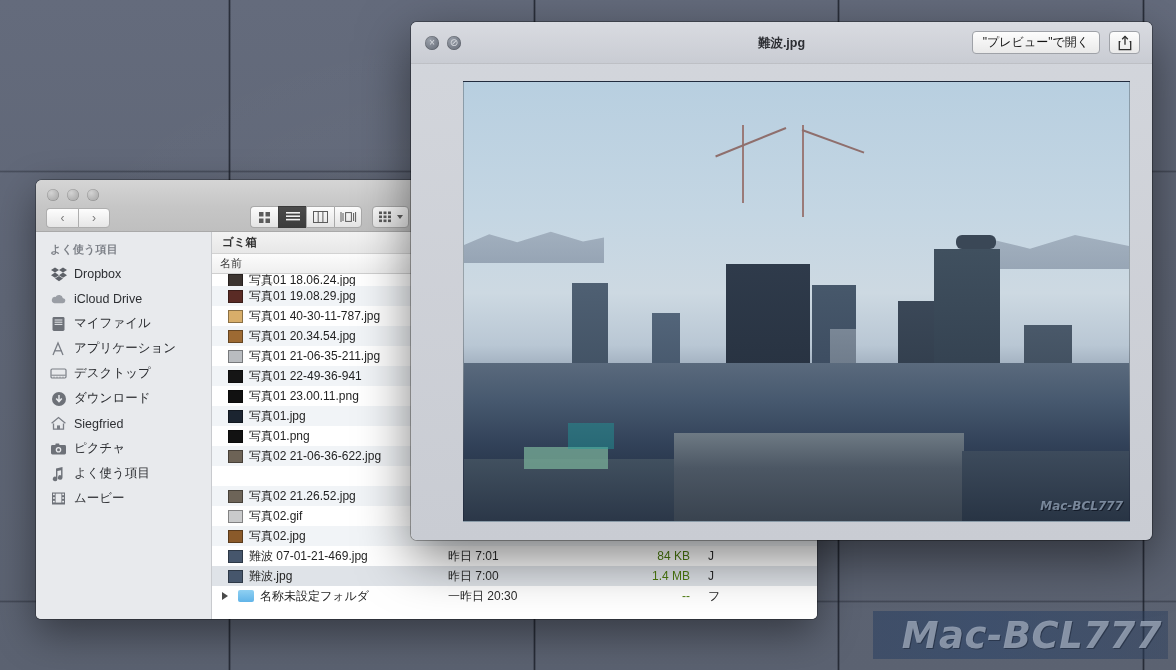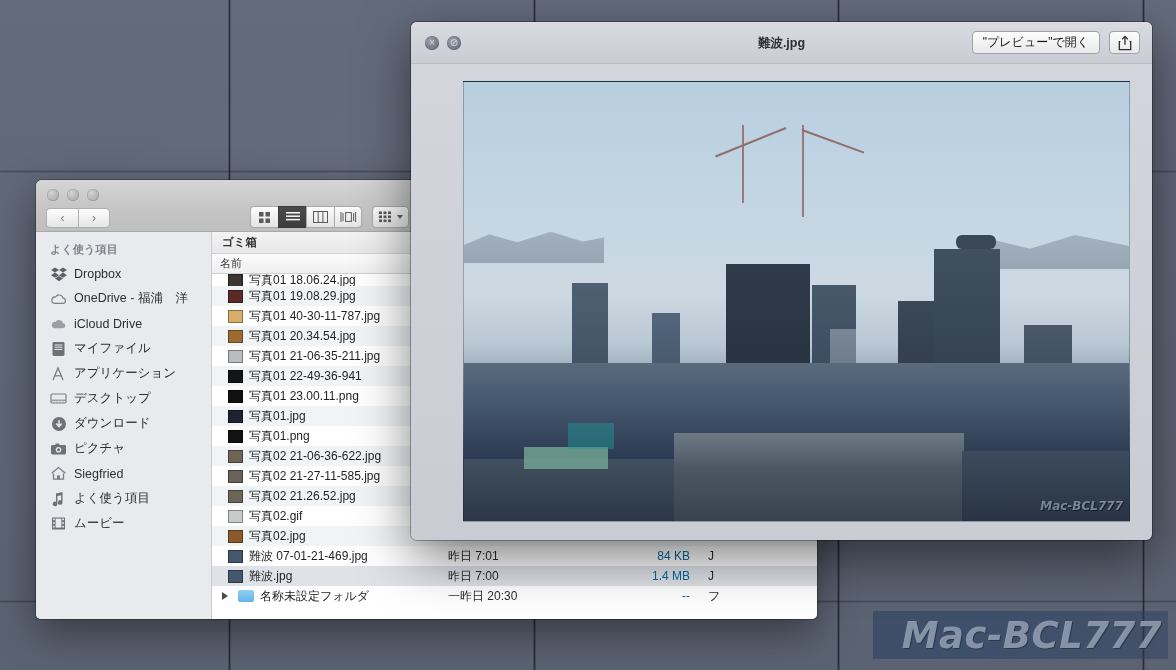--- a/index.html
+++ b/index.html
@@ -153,21 +153,21 @@
   .row {
     height: 20px; display: flex; align-items: center;
     font-size: 12px; color: #1f1f1f;
   }
   .row:nth-child(odd) { background: #ffffff; }
   .row:nth-child(even) { background: #f1f4f7; }
   .row.selected { background: #dfe3e8; }
   .row .cell { height: 100%; display: flex; align-items: center; overflow: hidden; white-space: nowrap; }
   .row .name { width: 228px; padding-left: 8px; gap: 6px; }
   .row .date { width: 156px; padding-left: 8px; color: #2b2b2b; }
-  .row .size { width: 104px; justify-content: flex-end; padding-right: 10px; color: #0369a1; }
+  .row .size { width: 104px; justify-content: flex-end; padding-right: 10px; color: #4d7c0f; }
   .row .kind { width: 110px; padding-left: 8px; color: #2b2b2b; }
   .fico { width: 15px; height: 13px; flex: none; border: 1px solid rgba(0,0,0,.35); }
   .disc { width: 0; height: 0; border-top: 4.5px solid transparent; border-bottom: 4.5px solid transparent; border-left: 6px solid #4a4a4a; margin-right: 4px; margin-left: 2px; }
   .folderico { width: 16px; height: 12px; background: linear-gradient(180deg,#8fd0f2,#61b4e8); border-radius: 2px; flex:none; }
   #vscroll {
     position: absolute; right: 2px; top: 44px; width: 8px; height: 300px;
   }
   #vscroll i { position:absolute; left:0; top:60px; width: 8px; height: 120px; border-radius: 4px; background: rgba(0,0,0,.28); display:block;}
 
   
@@ -337,28 +337,20 @@
 
       <div class="sb-item">
         <span class="ico">
           <svg width="16" height="16" viewBox="0 0 16 16">
               <path fill="#5d6168" d="M4 1.4 0 4l4 2.6L8 4zM12 1.4 8 4l4 2.6L16 4zM0 9.2l4 2.6L8 9.2 4 6.6zM12 6.6 8 9.2l4 2.6 4-2.6zM4 12.6l4 2.6 4-2.6L8 10z"></path>
             </svg>
         </span>
         <span>Dropbox</span>
       </div>
 
-      <div class="sb-item">
-        <span class="ico">
-          <svg width="17" height="14" viewBox="0 0 17 14">
-              <path fill="none" stroke="#7a7e86" stroke-width="1.2" d="M4.6 11.4h8.1a2.6 2.6 0 0 0 .3-5.2A4 4 0 0 0 5.6 5 2.9 2.9 0 0 0 4.6 11.4z"></path>
-            </svg>
-        </span>
-        <span>OneDrive - 福浦　洋</span>
-      </div>
 
 
       <div class="sb-item">
         <span class="ico">
           <svg width="17" height="13" viewBox="0 0 17 13">
               <path fill="#9a9ea5" d="M4.5 11.2h8.2a2.5 2.5 0 0 0 .2-5A4 4 0 0 0 5.5 4.9 2.8 2.8 0 0 0 4.5 11.2z"></path>
             </svg>
         </span>
         <span>iCloud Drive</span>
       </div>
@@ -396,43 +388,43 @@
 
 
       <div class="sb-item">
         <span class="ico">
           <svg width="16" height="16" viewBox="0 0 16 16">
               <circle cx="8" cy="8" r="7" fill="#6d7178"></circle>
               <path d="M8 4v6M5.2 7.6 8 10.6l2.8-3" fill="none" stroke="#e8eaed" stroke-width="1.5"></path>
             </svg>
         </span>
         <span>ダウンロード</span>
+      </div>
+
+      <div class="sb-item">
+        <span class="ico">
+          <svg width="17" height="15" viewBox="0 0 17 15">
+              <path d="M1.6 7.2 8.5 1.6l6.9 5.6" fill="none" stroke="#7a7e86" stroke-width="1.3"></path>
+              <path d="M3.5 7.6v5.6h10V7.6" fill="none" stroke="#7a7e86" stroke-width="1.3"></path>
+              <rect x="7" y="9.4" width="3" height="3.8" fill="#7a7e86"></rect>
+            </svg>
+        </span>
+        <span>Siegfried</span>
       </div>
 
       <div class="sb-item">
         <span class="ico">
           <svg width="17" height="14" viewBox="0 0 17 14">
               <rect x="1" y="3" width="15" height="9.4" rx="1.4" fill="#6d7178"></rect>
               <circle cx="8.5" cy="7.7" r="2.8" fill="#e8eaed"></circle>
               <circle cx="8.5" cy="7.7" r="1.5" fill="#6d7178"></circle>
               <rect x="5.4" y="1.4" width="4" height="1.8" rx=".6" fill="#6d7178"></rect>
             </svg>
         </span>
         <span>ピクチャ</span>
-      </div>
-
-      <div class="sb-item">
-        <span class="ico">
-          <svg width="17" height="15" viewBox="0 0 17 15">
-              <path d="M1.6 7.2 8.5 1.6l6.9 5.6" fill="none" stroke="#7a7e86" stroke-width="1.3"></path>
-              <path d="M3.5 7.6v5.6h10V7.6" fill="none" stroke="#7a7e86" stroke-width="1.3"></path>
-              <rect x="7" y="9.4" width="3" height="3.8" fill="#7a7e86"></rect>
-            </svg>
-        </span>
-        <span>Siegfried</span>
       </div>
 
       <div class="sb-item">
         <span class="ico">
           <svg width="15" height="16" viewBox="0 0 15 16">
               <path fill="#6d7178" d="M11.5 1 5 2.6v8.2a2.3 2.3 0 1 0 1.4 2.1V5.1l3.7-.9v5.2a2.3 2.3 0 1 0 1.4 2.1z"></path>
             </svg>
         </span>
         <span>よく使う項目</span>
       </div>
@@ -551,24 +543,20 @@
           <div class="row">
             <div class="cell name">
               <span class="fico" style="background: rgb(109, 99, 86); margin-left: 8px;"></span>
               <span>写真02 21-06-36-622.jpg</span>
             </div>
             <div class="cell date"></div>
             <div class="cell size"></div>
             <div class="cell kind"></div>
           </div>
           <div class="row">
-            <div class="cell name">
-              <span class="fico" style="background: rgb(106, 98, 88); margin-left: 8px;"></span>
-              <span>写真02 21-27-11-585.jpg</span>
-            </div>
             <div class="cell date"></div>
             <div class="cell size"></div>
             <div class="cell kind"></div>
           </div>
           <div class="row">
             <div class="cell name">
               <span class="fico" style="background: rgb(109, 100, 88); margin-left: 8px;"></span>
               <span>写真02 21.26.52.jpg</span>
             </div>
             <div class="cell date"></div>

